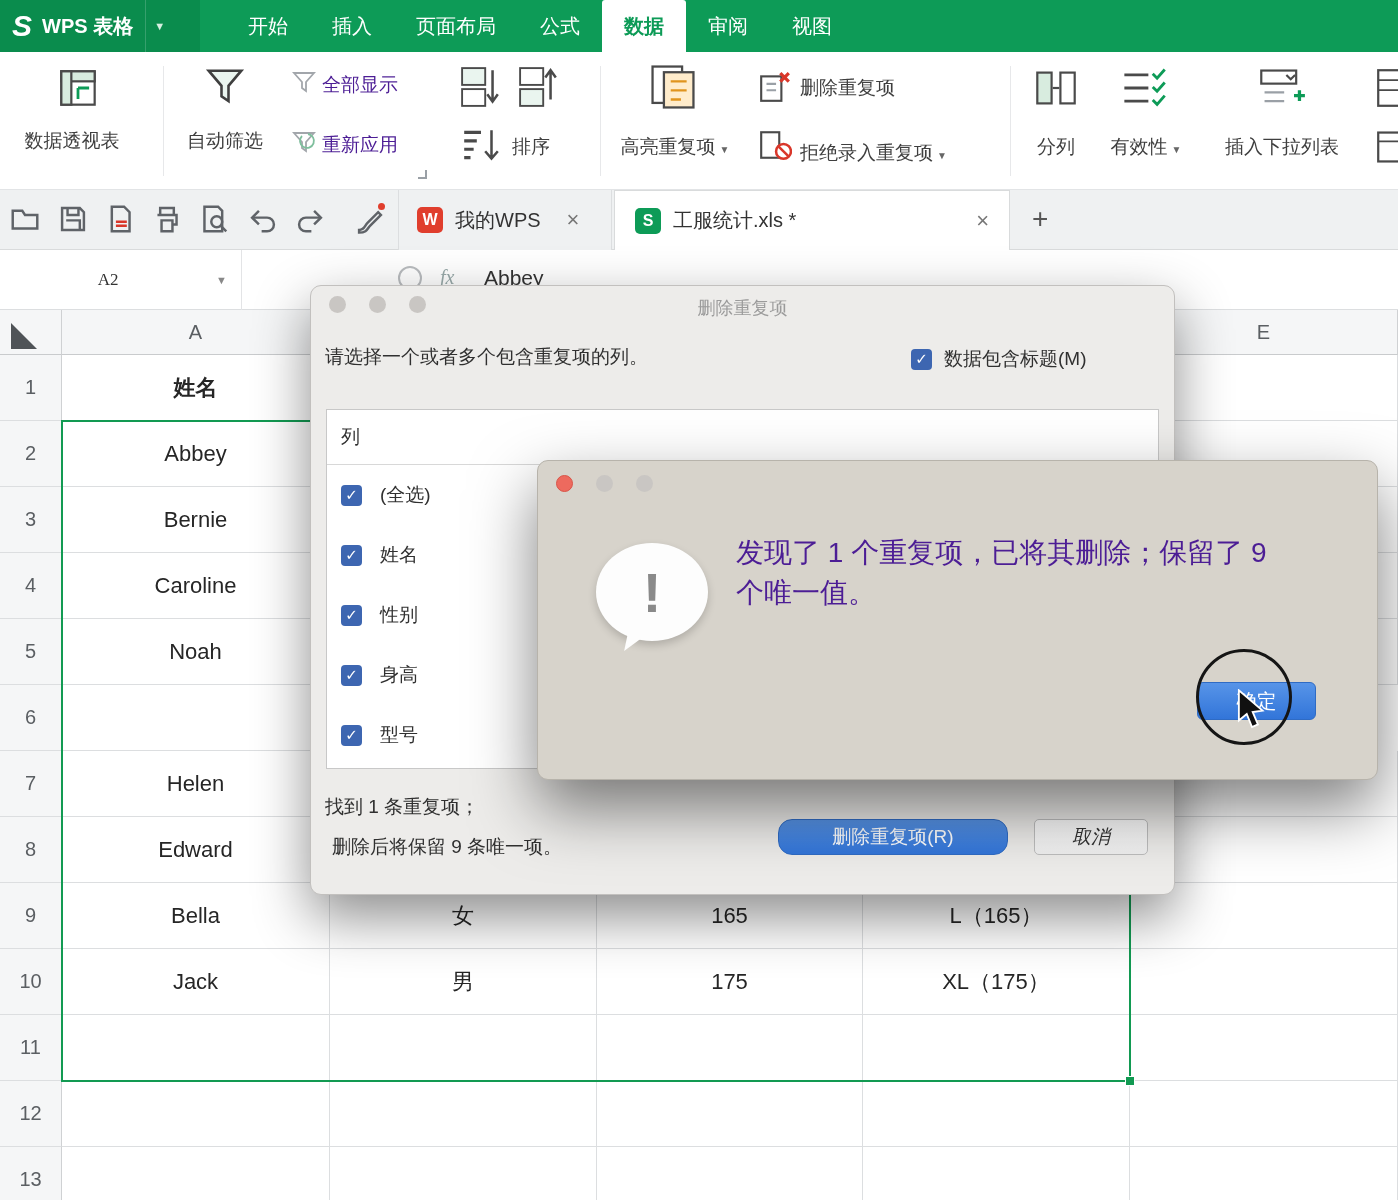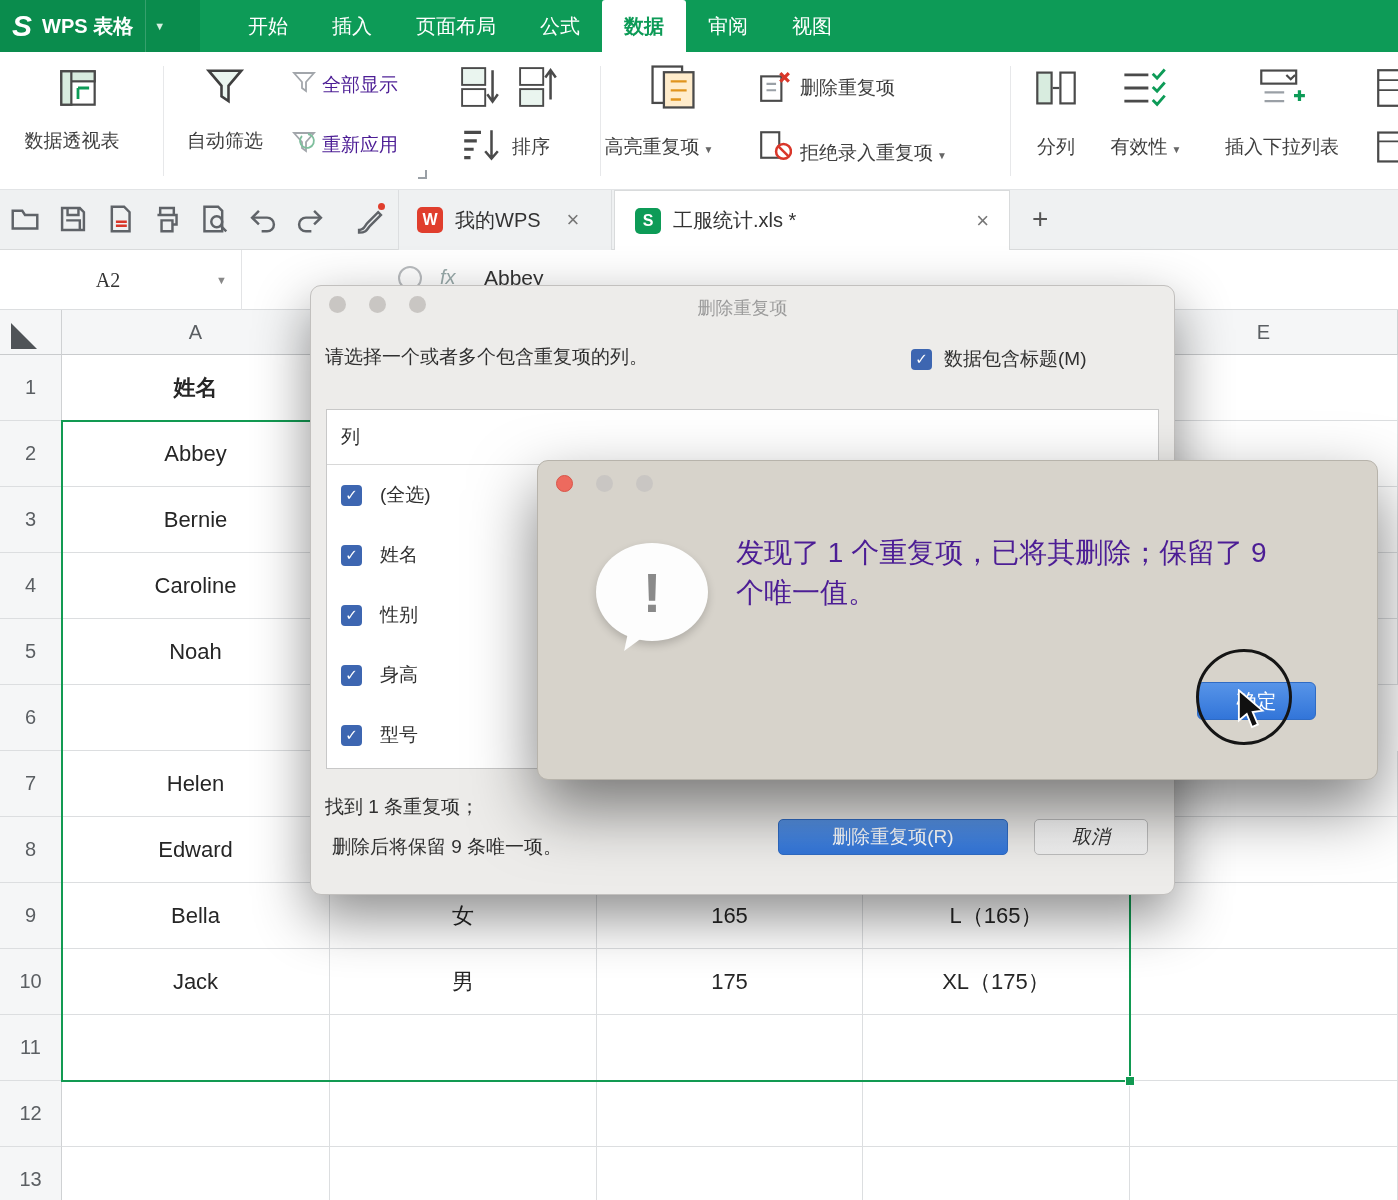--- a/index.html
+++ b/index.html
@@ -32,23 +32,23 @@
   .reddot { position:absolute; width:7px; height:7px; border-radius:50%; background:#e03e2d; }
   .doc-tab { position:absolute; top:0; height:60px; display:flex; align-items:center; font-size:20px; color:#333; }
   .doc-tab .mini { width:26px; height:26px; border-radius:5px; color:#fff; font-size:16px; font-weight:bold; display:flex; align-items:center; justify-content:center; margin-right:12px; }
   .doc-tab .x { margin-left:26px; color:#777; font-size:22px; }
   .tab-inactive { background:#eff1f2; border-left:1px solid #dcdee0; border-right:1px solid #dcdee0; padding:0 18px; }
   .tab-active { background:#fff; border:1px solid #d9dbdc; border-bottom:none; padding:0 20px; }
   .plus-tab { position:absolute; top:13px; font-size:28px; color:#555; }
   
   .fbar { position:absolute; left:0; top:250px; width:1398px; height:60px; background:#fff; border-bottom:1px solid #dcdee0; }
   .namebox { position:absolute; left:0; top:0; width:242px; height:60px; border-right:1px solid #e3e4e6; display:flex; align-items:center; }
-  .namebox .ref { flex:1; text-align:center; font-size:20px; color:#333; font-family:"Liberation Serif","DejaVu Serif",serif; }
+  .namebox .ref { flex:1; text-align:center; font-size:17px; color:#333; font-family:"Liberation Serif","DejaVu Serif",serif; }
   .namebox .caret { font-size:11px; color:#888; padding-right:14px; }
-  .fxmark { position:absolute; left:440px; top:16px; font-size:20px; color:#9aa; font-style:italic; font-family:Liberation Sans, sans-serif; }
+  .fxmark { position:absolute; left:440px; top:16px; font-size:20px; color:#9aa; font-style:italic; font-family:Liberation Serif, serif; }
   .fxcircle { position:absolute; left:398px; top:16px; width:24px; height:24px; border:2px solid #b9bcbf; border-radius:50%; }
   .fvalue { position:absolute; left:484px; top:16px; font-size:21px; color:#333; }
   
   .sheet { position:absolute; left:0; top:310px; width:1398px; height:890px; background:#fff; }
   .hrow { position:absolute; left:0; top:0; width:1398px; height:45px; display:flex; }
   .hcell { background:#f5f6f7; border-right:1px solid #cfd1d3; border-bottom:1px solid #c9cbcd; color:#5b5f63; font-size:20px; display:flex; align-items:center; justify-content:center; }
   .corner { position:relative; }
   .corner .tri { position:absolute; left:11px; bottom:5px; width:0; height:0; border-bottom:26px solid #4f5357; border-right:26px solid transparent; }
   .grow { position:absolute; left:0; width:1398px; height:66px; display:flex; }
   .rnum { width:62px; background:#f5f6f7; border-right:1px solid #cfd1d3; border-bottom:1px solid #dcdee0; color:#5b5f63; font-size:20px; display:flex; align-items:center; justify-content:center; }
@@ -66,21 +66,21 @@
   .dlg-prompt { position:absolute; left:14px; top:58px; font-size:19px; }
   .opt { position:absolute; left:600px; top:60px; display:flex; align-items:center; gap:12px; font-size:19px; }
   .cb { width:21px; height:21px; border-radius:4px; background:#3d66b1; color:#fff; font-size:15px; display:flex; align-items:center; justify-content:center; flex:none; }
   .collist { position:absolute; left:15px; top:123px; width:833px; height:360px; background:#fff; border:1px solid #c8c8c8; }
   .collist-header { height:55px; display:flex; align-items:center; padding-left:14px; border-bottom:1px solid #d8d8d8; font-size:19px; }
   .colrow { height:60px; display:flex; align-items:center; gap:18px; padding-left:14px; font-size:19px; }
   .dlg-sum1 { position:absolute; left:14px; top:508px; }
   .dlg-sum2 { position:absolute; left:14px; top:548px;margin-left:7px; }
   .btn-blue { background:linear-gradient(#5794e8,#3275d9); border:1px solid #2f6bc4; color:#fff; border-radius:5px; display:flex; align-items:center; justify-content:center; font-size:19px; }
   .btn-plain { background:linear-gradient(#fdfdfd,#efefef); border:1px solid #bdbdbd; color:#333; border-radius:5px; display:flex; align-items:center; justify-content:center; font-size:19px;font-style:italic; }
-  .dlg-confirm { position:absolute; left:467px; top:533px; width:230px; height:36px; }
+  .dlg-confirm { position:absolute; left:467px; top:533px; width:230px; height:36px;border-radius:14px; }
   .dlg-cancel { position:absolute; left:723px; top:533px; width:114px; height:36px; }
   
   .alert { position:absolute; left:537px; top:460px; width:841px; height:320px; background:#d7d3cb; border:1px solid #b7b3ab; border-radius:11px; box-shadow:0 28px 65px rgba(0,0,0,.5); z-index:20; }
   .bubble { position:absolute; left:58px; top:82px; width:112px; height:98px; background:#fdfdfd; border-radius:50%; box-shadow:0 4px 8px rgba(0,0,0,.18); display:flex; align-items:center; justify-content:center; }
   .bubble .bang { font-size:56px; font-weight:bold; color:#8a8a8a; }
   .bubble-tail { position:absolute; left:88px; top:172px; width:0; height:0; border-left:18px solid #fdfdfd; border-bottom:20px solid transparent; transform:rotate(12deg); }
   .alert-msg { position:absolute; left:198px; top:72px; width:560px; font-size:28px; line-height:40px; color:#4c1d95; }
   .alert-ok { position:absolute; left:659px; top:221px; width:119px; height:38px; border-radius:6px; font-size:20px; }
   .click-ring { position:absolute; left:658px; top:188px; width:96px; height:96px; border:3px solid #151515; border-radius:50%; z-index:30; pointer-events:none; }
   .cursor { position:absolute; left:697px; top:228px; z-index:31; pointer-events:none; }
@@ -151,21 +151,21 @@
       </svg>
     <div class="rlabel" style="left:512px;top:82px">排序</div>
 
     <div class="rdivider" style="left:600px"></div>
 
     <svg class="ricon" style="left:648px;top:10px" width="50" height="50" viewBox="0 0 44 44">
         <rect x="4" y="4" width="26" height="32" fill="#fff" stroke="#4a4a4a" stroke-width="2"></rect>
         <rect x="14" y="9" width="26" height="31" fill="#ffeccb" stroke="#4a4a4a" stroke-width="2"></rect>
         <path d="M20 17h14M20 25h14M20 33h9" stroke="#e0941e" stroke-width="2" fill="none"></path>
       </svg>
-    <div class="rlabel" style="left:584px;top:82px;width:150px"><span>高亮重复项</span><span class="rcaret">▼</span></div>
+    <div class="rlabel" style="left:600px;top:82px;width:150px"><span>高亮重复项</span><span class="rcaret">▼</span></div>
 
     <svg class="ricon" style="left:758px;top:18px" width="34" height="34" viewBox="0 0 32 32">
         <rect x="3" y="6" width="19" height="23" fill="#fff" stroke="#4a4a4a" stroke-width="2"></rect>
         <path d="M8 13h9M8 19h9" stroke="#9aa0a6" stroke-width="2"></path>
         <path d="M21 3l8 8M29 3l-8 8" stroke="#d9372a" stroke-width="3"></path>
       </svg>
     <div class="rlabel" style="left:800px;top:23px">删除重复项</div>
     <svg class="ricon" style="left:758px;top:76px" width="34" height="34" viewBox="0 0 32 32">
         <rect x="3" y="4" width="17" height="24" fill="#fff" stroke="#4a4a4a" stroke-width="2"></rect>
         <circle cx="24" cy="22" r="7" fill="#fff" stroke="#d9372a" stroke-width="2.4"></circle>

